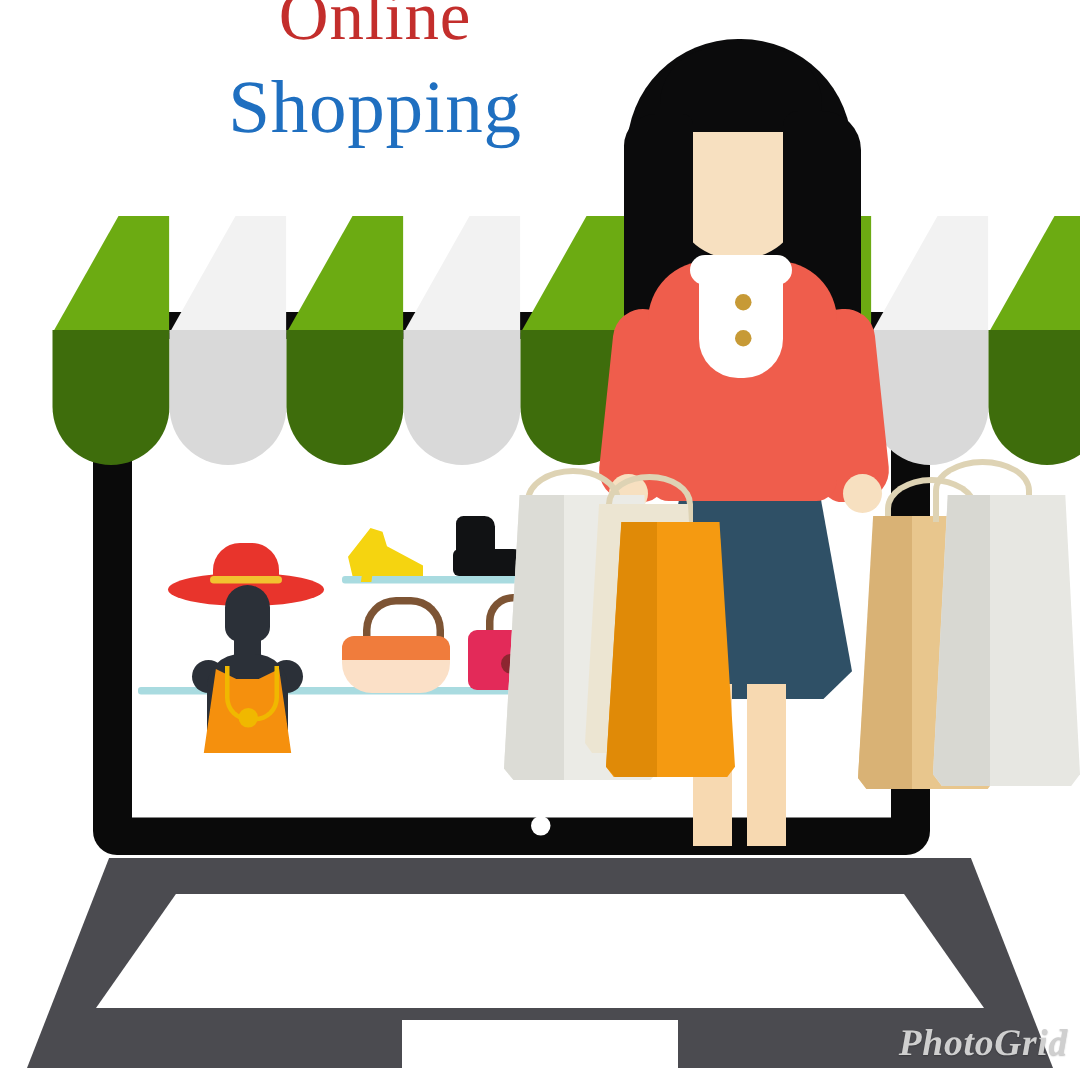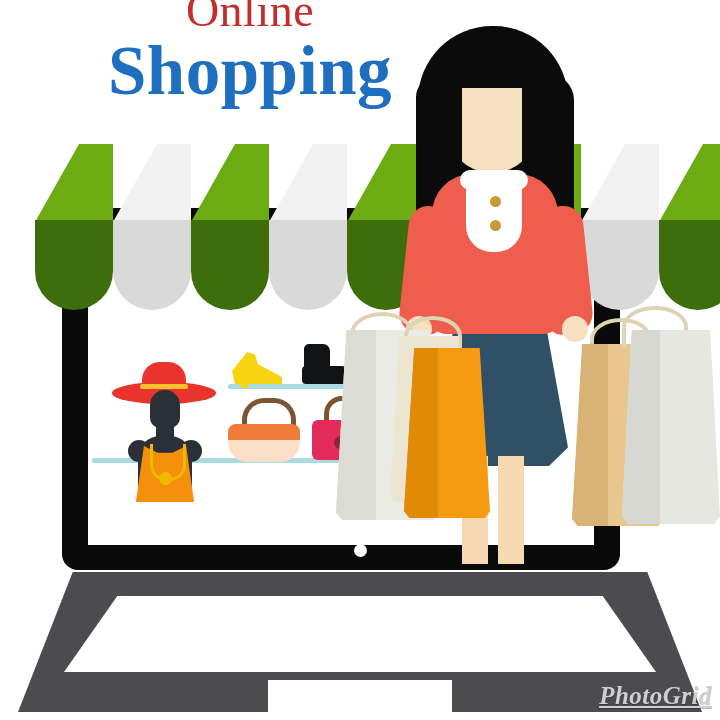--- a/index.html
+++ b/index.html
@@ -13,22 +13,22 @@
     position:absolute;left:0;top:-14px;width:500px;height:140px;
     text-align:center;pointer-events:none;
   }
   #title-online{
     font-family:"Liberation Serif",serif;
     font-size:46px;line-height:50px;letter-spacing:.5px;
     font-weight:400;
   }
   #title-shopping{
     font-family:"Liberation Serif",serif;
-    font-size:69px;line-height:78px;letter-spacing:.5px;
-    font-weight:700;margin-top:-4px;
+    font-size:50px;line-height:78px;letter-spacing:.5px;
+    font-weight:400;margin-top:-4px;
   }
 
   
   #laptop-screen-frame{
     position:absolute;left:62px;top:208px;width:558px;height:362px;
     background:#0a0a0a;border-radius:16px;
   }
   #laptop-camera-dot{
     position:absolute;left:50%;top:544px;width:13px;height:13px;
     margin-left:-6px;border-radius:50%;background:#ffffff;
@@ -444,15 +444,15 @@
   <div class="sbag" id="bagR-white">
     <div class="sbag-body"></div>
   </div>
   <div id="bagR-whiteshade"></div>
 
   <div id="laptop-camera-dot"></div>
   <div id="laptop-base"></div>
   <div id="laptop-keyboard"></div>
   <div id="laptop-trackpad"></div>
 
-  <div id="watermark" style="color: rgb(207, 207, 207); text-decoration: underline;">PhotoGrid</div>
+  <div id="watermark" style="color: rgb(207, 207, 207);">PhotoGrid</div>
 
 </div>
 
 </body></html>

